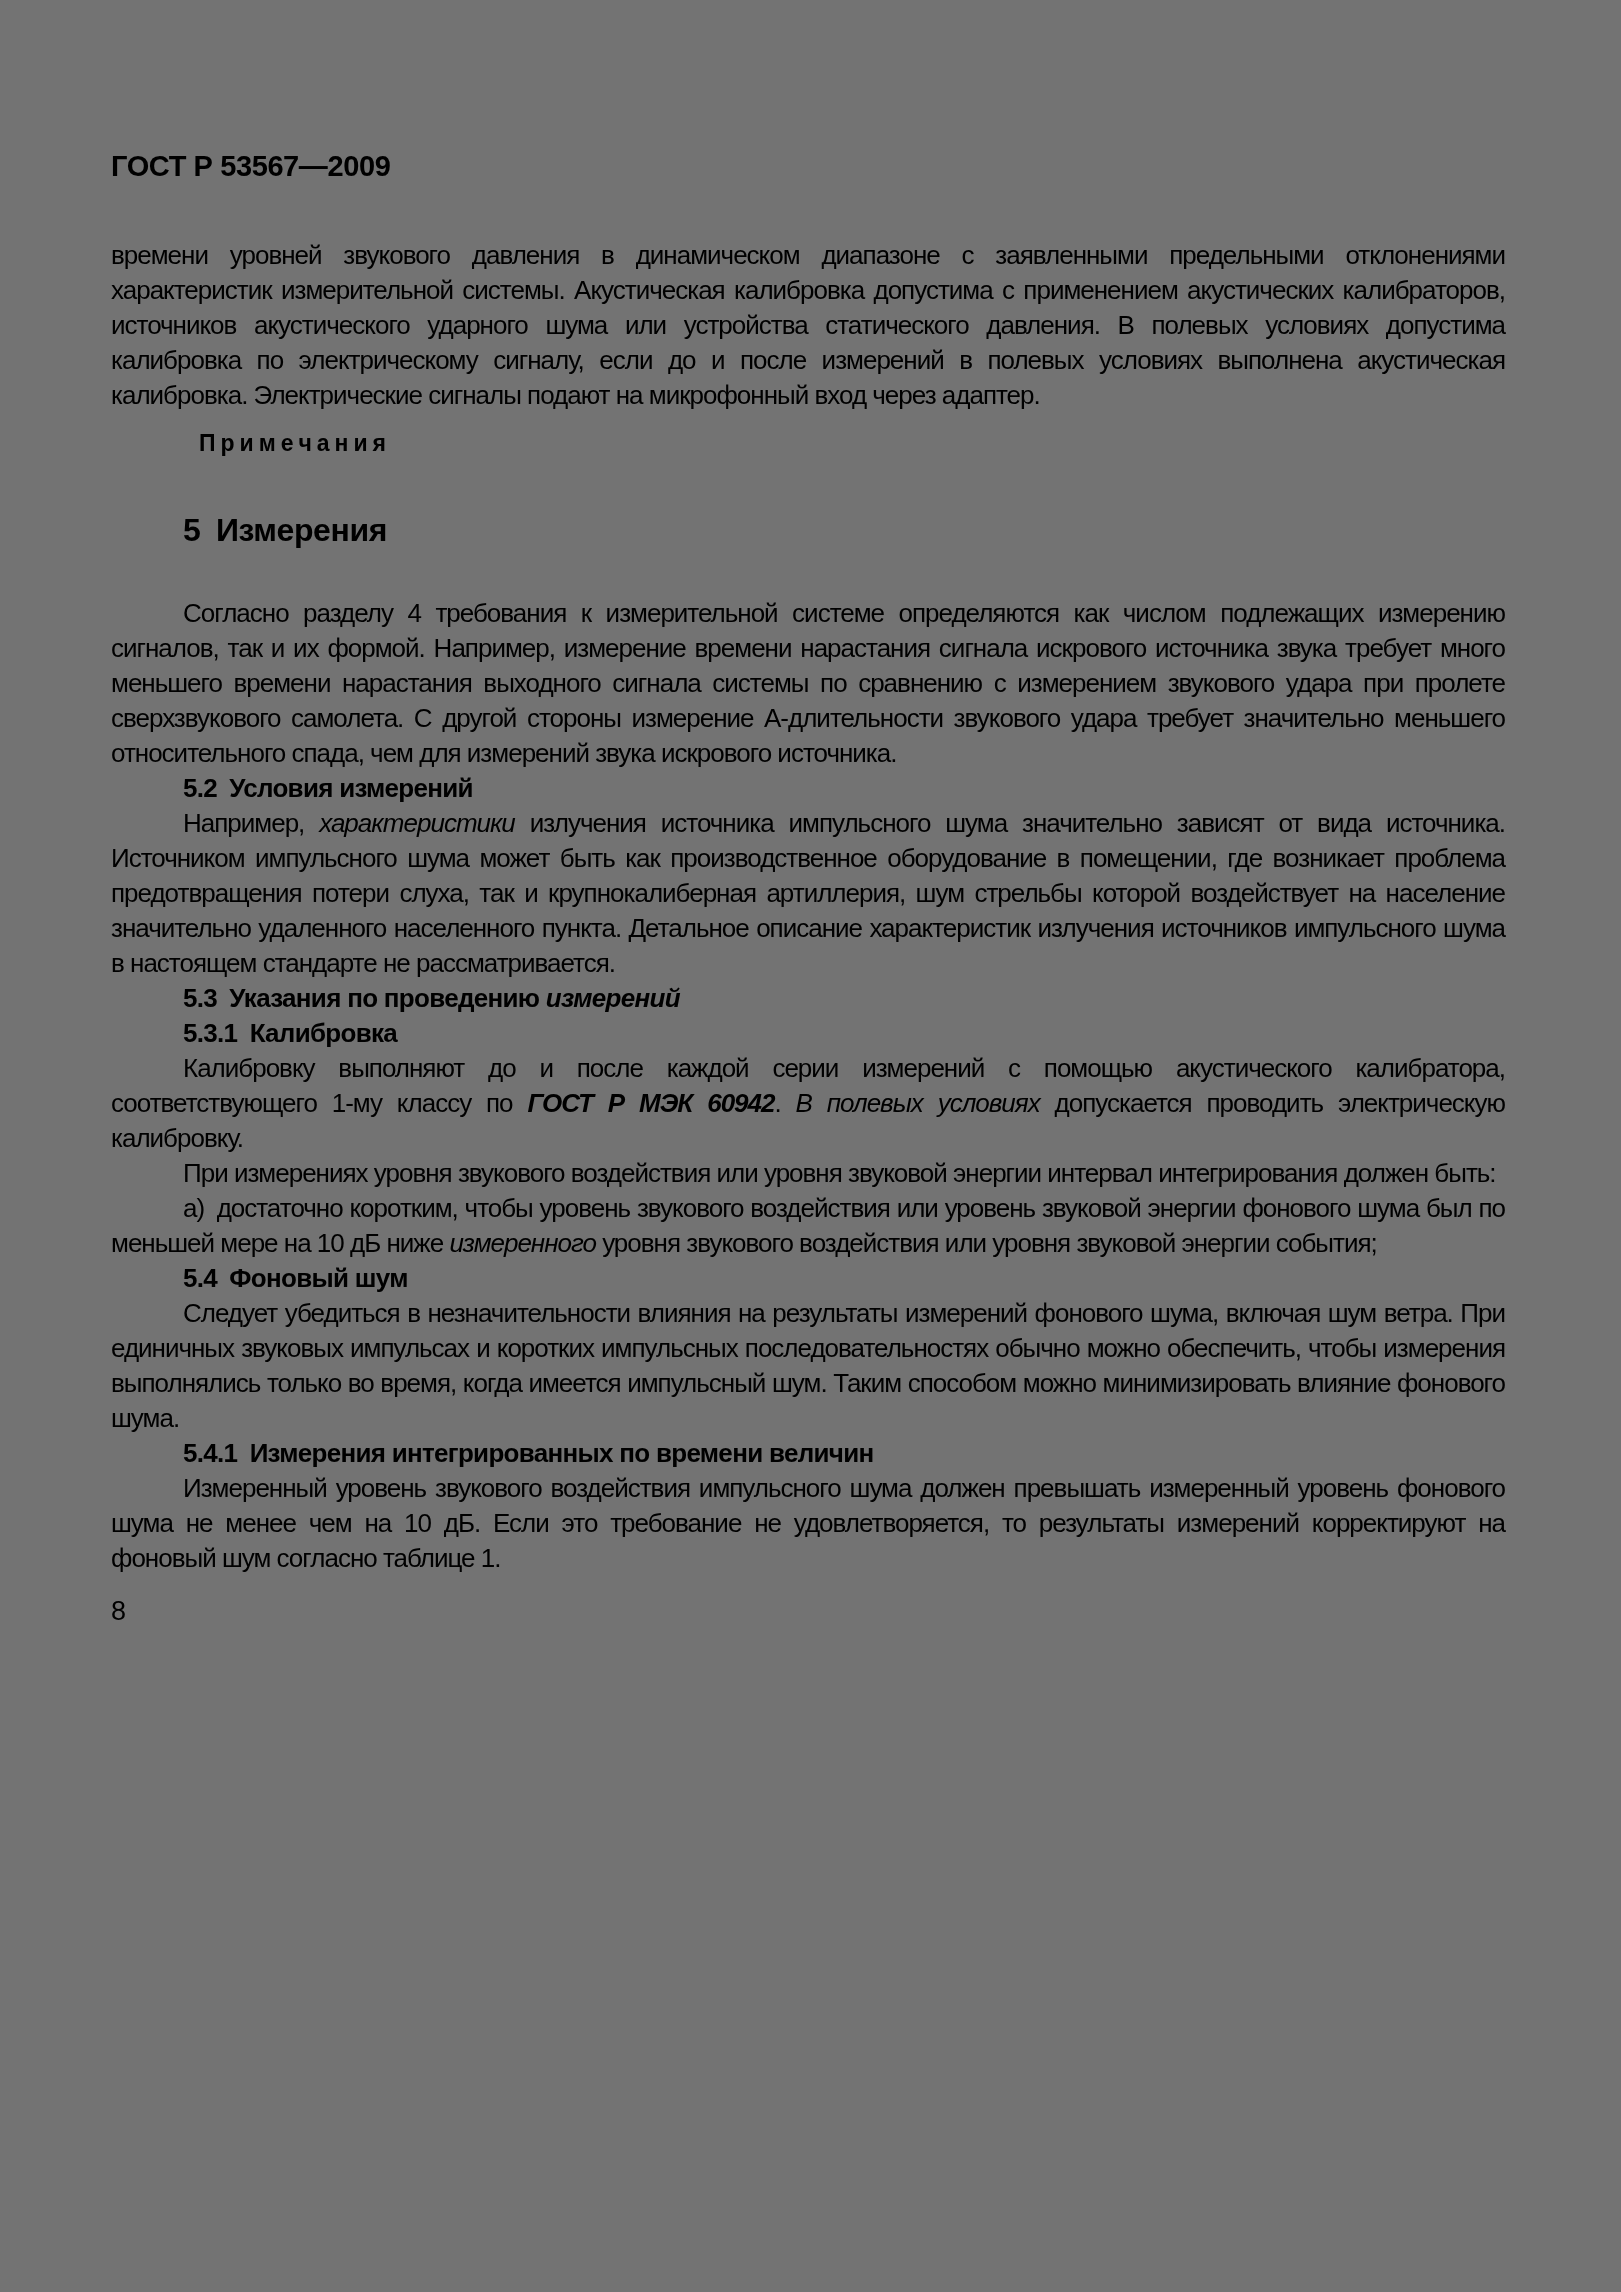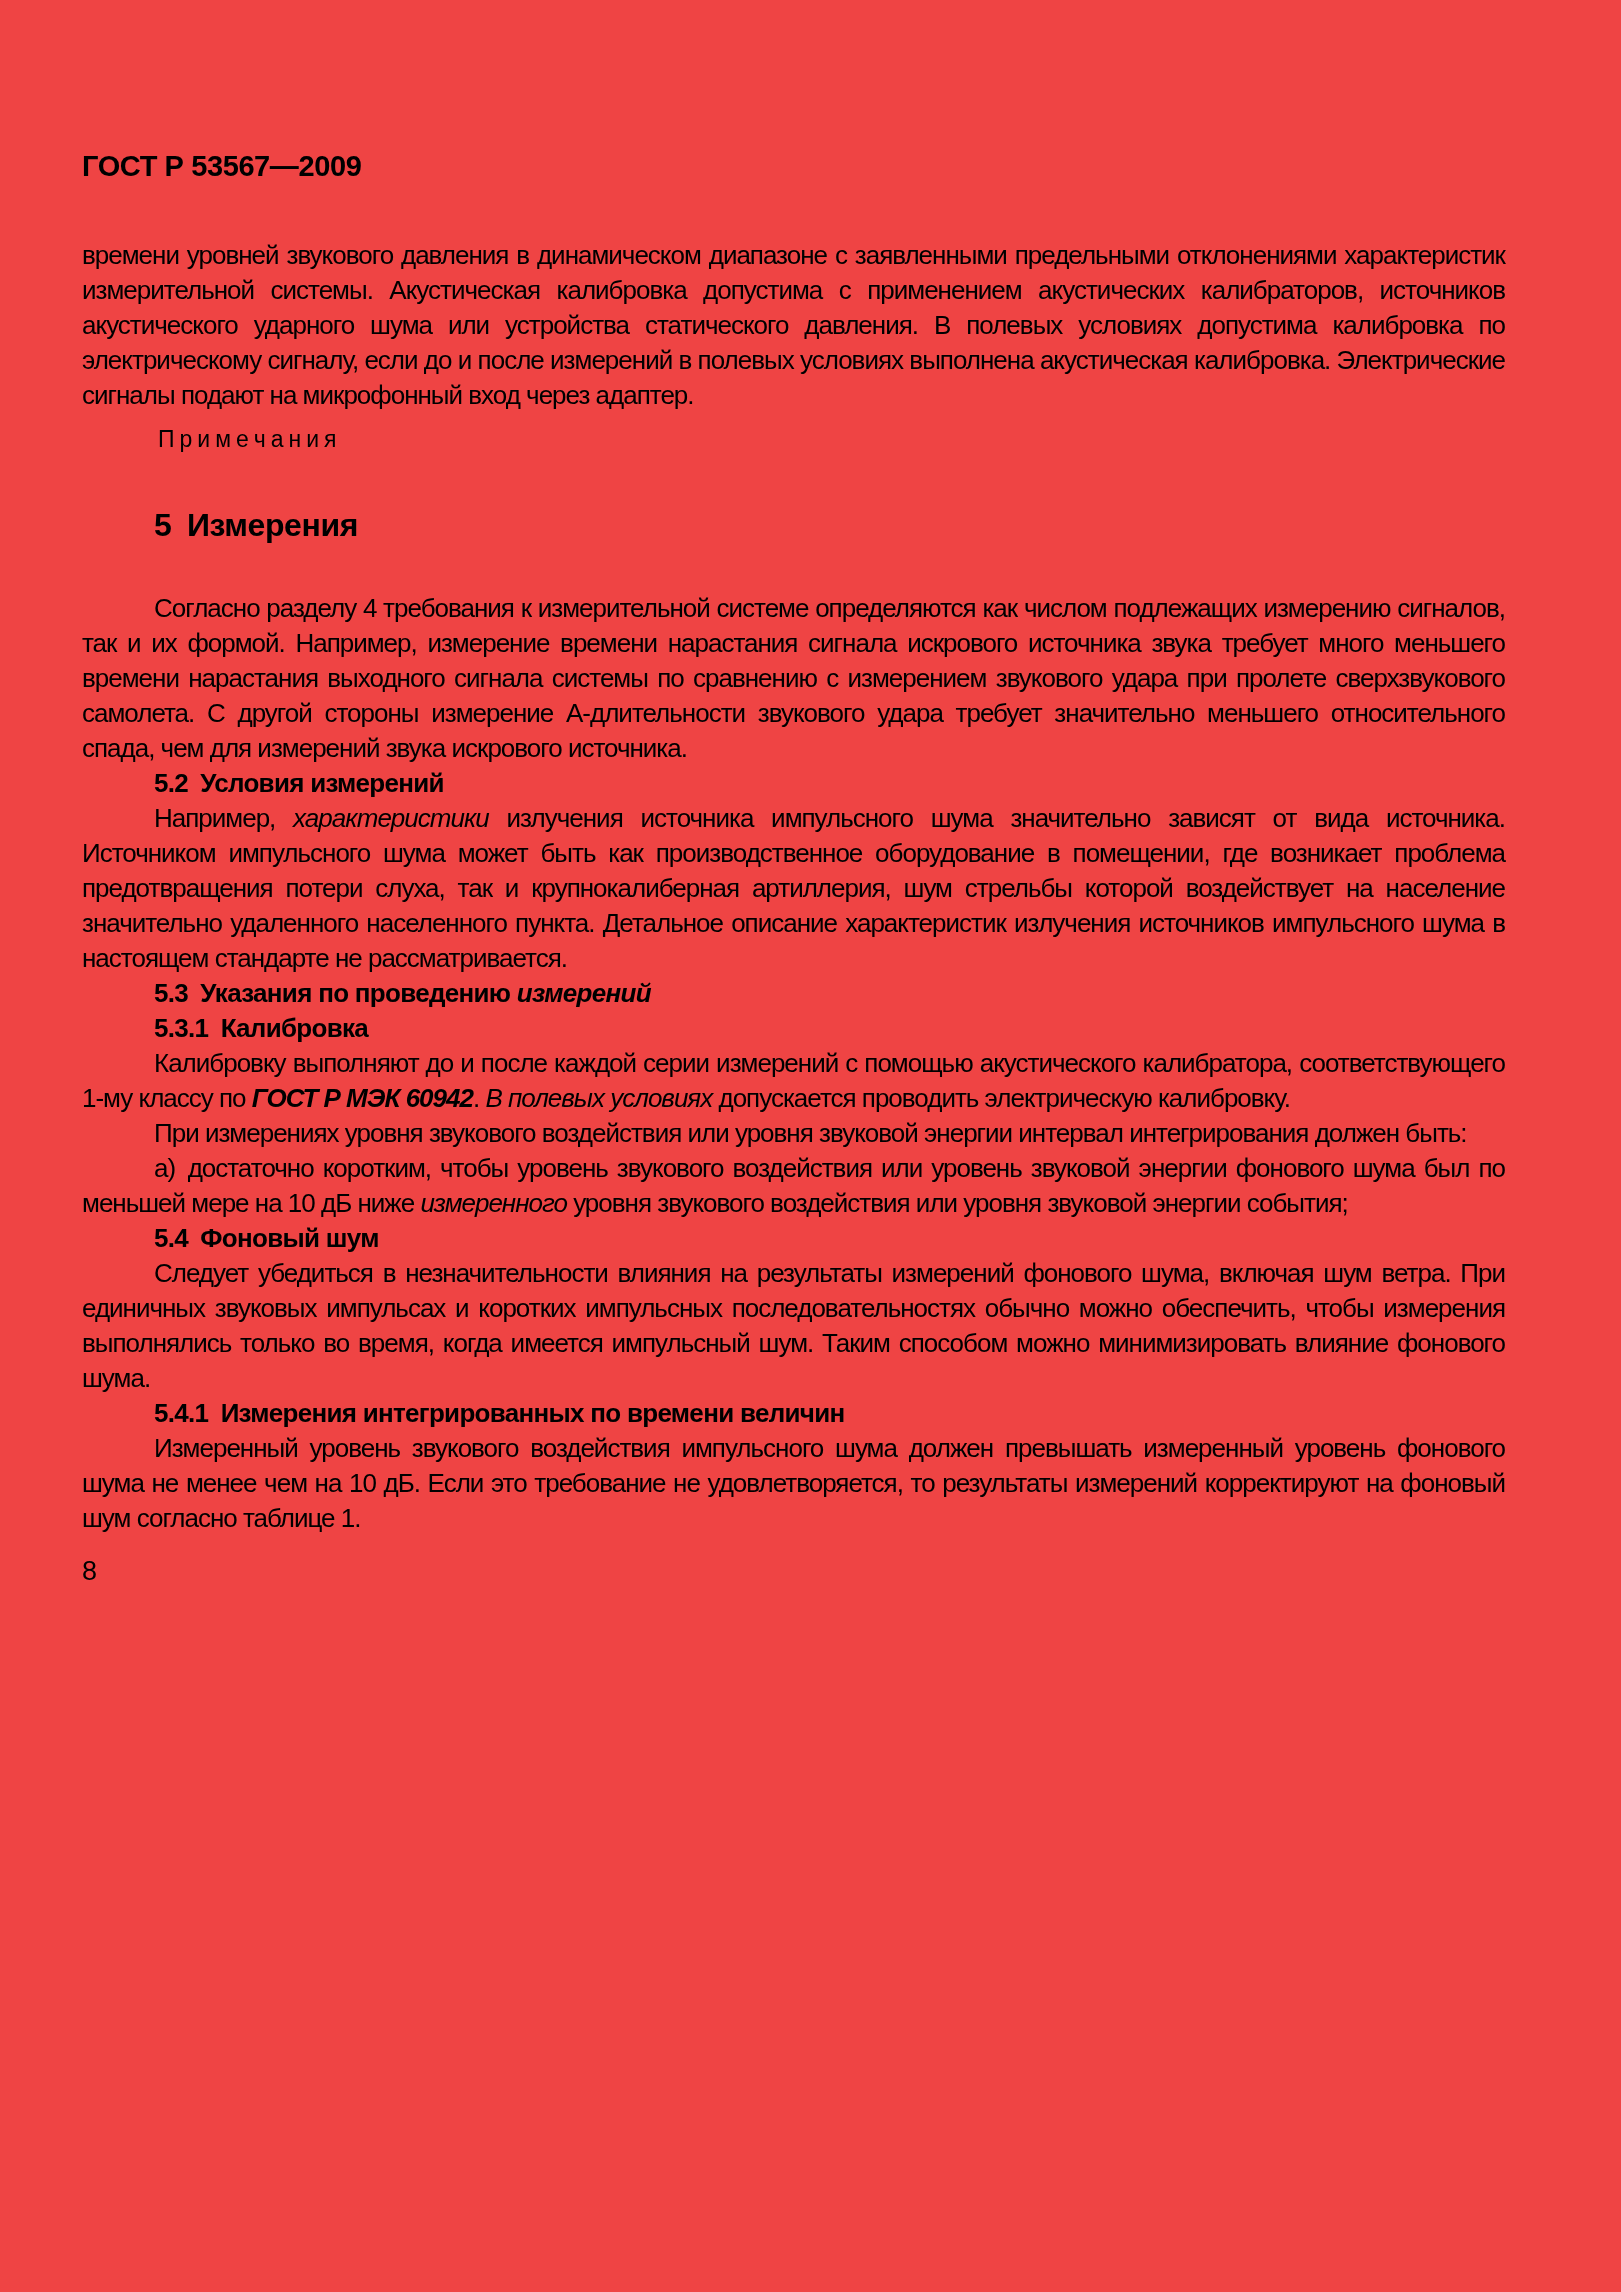--- a/index.html
+++ b/index.html
@@ -12,22 +12,22 @@
     height: 2293px;
     position: relative;
     font-family: "Liberation Sans", sans-serif;
     color: #000000;
     -webkit-font-smoothing: antialiased;
   }
   .page {
     box-sizing: border-box;
     width: 1621px;
     height: 2293px;
-    padding: 148px 116px 0 82px;
-    background: #ef4444;
+    padding: 148px 116px 0 111px;
+    background: #737373;
     overflow: hidden;
   }
   .doc-header {
     font-size: 29px;
     font-weight: bold;
     letter-spacing: -0.4px;
     line-height: 36px;
     margin: 0 0 54px 0;
   }
   .body-text {
@@ -40,22 +40,23 @@
   .indent { text-indent: 72px; }
   .no-indent { text-indent: 0; }
   .notes {
     margin-top: 11.6px;
   }
   .note-text {
     font-size: 23px;
     letter-spacing: -0.7px;
     line-height: 29.6px;
     text-align: justify;
-    margin: 4px;
+    margin: 16px;
     text-indent: 72px;
+    font-weight: bold;
   }
   .note-num { margin-right: 14.3px; }
   .h-main {
     font-size: 32px;
     font-weight: bold;
     letter-spacing: -0.4px;
     line-height: 41px;
     margin: 51px 0 45px 0;
     text-indent: 72px;
     text-align: left;

